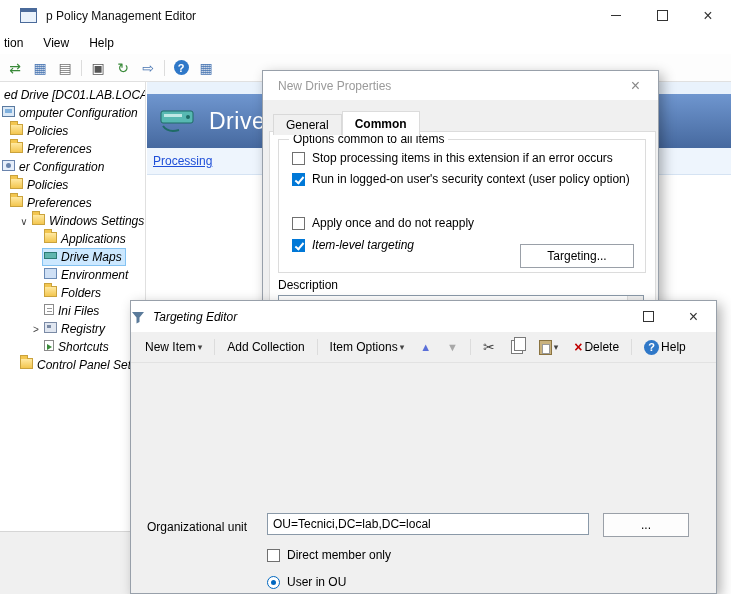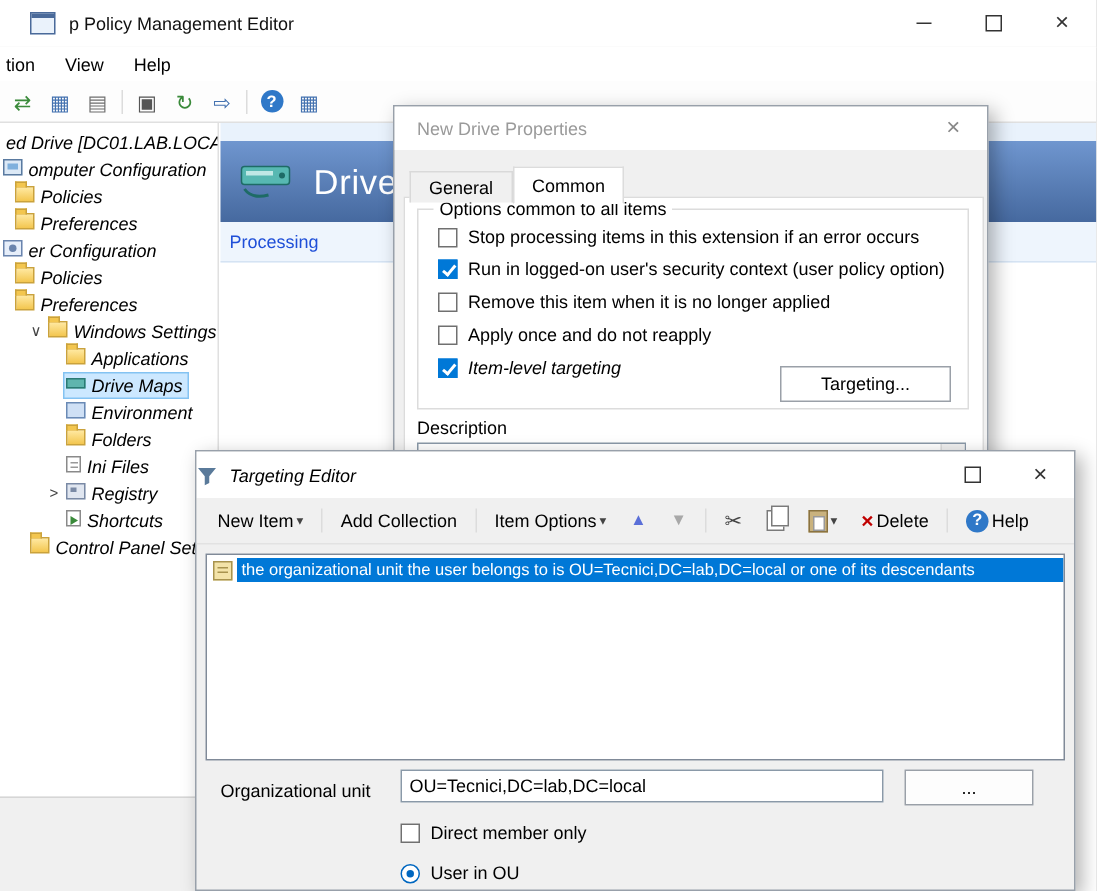--- a/index.html
+++ b/index.html
@@ -60,35 +60,35 @@
   .tree-bottom{position:absolute;left:0;top:531px;width:146px;height:63px;background:#f0f0f0;border-top:1px solid #d6d6d6;}
 
   
   .content-pane{position:absolute;left:147px;top:82px;width:584px;height:512px;background:#fff;}
   .content-top-strip{height:12px;background:#e9f2fc;}
   .content-header{height:54px;background:linear-gradient(#6f96cf,#46699f);display:flex;align-items:center;
                   color:#fff;padding-left:10px;gap:12px;}
   .content-header-title{font-size:23px;letter-spacing:.5px;white-space:nowrap;}
   .processing-row{height:26px;background:#eef5fd;display:flex;align-items:center;padding-left:6px;
                   border-bottom:1px solid #d5e3f3;}
-  .processing-link{color:#1f4fd8;cursor:pointer;}
+  .processing-link{color:#1f4fd8;text-decoration:underline;cursor:pointer;}
 
   
   .dialog{position:absolute;background:#f0f0f0;border:1px solid #98a0aa;box-shadow:4px 4px 12px rgba(0,0,0,.3);
           box-sizing:border-box;overflow:hidden;}
 
   
   .props-dialog{left:262px;top:70px;width:397px;height:247px;}
   .props-title{height:29px;background:#fff;display:flex;align-items:center;padding-left:15px;color:#9a9a9a;}
   .props-close{position:absolute;right:0;top:0;width:45px;height:29px;display:flex;align-items:center;
                justify-content:center;color:#888;font-size:16px;}
   .tab-strip{position:absolute;left:10px;top:39px;display:flex;align-items:flex-end;z-index:2;}
   .tab{height:20px;padding:0 12px;display:flex;align-items:center;background:#f0f0f0;
        border:1px solid #d9d9d9;border-bottom:none;}
-  .tab.active{background:#fff;height:23px;position:relative;top:1px;border:1px solid #dcdcdc;border-bottom:1px solid #fff;}
+  .tab.active{background:#fff;height:23px;position:relative;top:1px;border:1px solid #dcdcdc;border-bottom:1px solid #fff;font-weight:bold;}
   .tab-page{position:absolute;left:6px;top:60px;width:385px;height:186px;background:#fff;border:1px solid #dcdcdc;}
   .groupbox{position:absolute;left:8px;top:7px;width:366px;height:132px;border:1px solid #dcdcdc;}
   .groupbox-legend{position:absolute;left:10px;top:-8px;background:#fff;padding:0 4px;}
   .opt-row{position:absolute;left:22px;display:flex;align-items:center;gap:7px;height:16px;white-space:nowrap;}
   .cb{width:13px;height:13px;border:1px solid #707070;background:#fff;box-sizing:border-box;flex:none;position:relative;}
   .cb.checked{background:#0078d7;border-color:#0078d7;}
   .cb.checked::after{content:"";position:absolute;left:4px;top:1px;width:3px;height:7px;
                      border:solid #fff;border-width:0 2px 2px 0;transform:rotate(40deg);}
   .targeting-btn{position:absolute;left:250px;top:112px;width:112px;height:22px;background:#fff;
                  border:1px solid #9aa0a8;display:flex;align-items:center;justify-content:center;}
@@ -320,24 +320,20 @@
         <span class="groupbox-legend">Options common to all items</span>
       </div>
       <div class="opt-row" style="top:18px;">
         <span class="cb"></span>
         <span>Stop processing items in this extension if an error occurs</span>
       </div>
       <div class="opt-row" style="top:39px;">
         <span class="cb checked"></span>
         <span>Run in logged-on user's security context (user policy option)</span>
       </div>
-      <div class="opt-row" style="top:61px;">
-        <span class="cb"></span>
-        <span>Remove this item when it is no longer applied</span>
-      </div>
       <div class="opt-row" style="top:83px;">
         <span class="cb"></span>
         <span>Apply once and do not reapply</span>
       </div>
       <div class="opt-row" style="top:105px;font-style:italic;">
         <span class="cb checked"></span>
         <span>Item-level targeting</span>
       </div>
       <div class="targeting-btn">
         <span>Targeting...</span>
@@ -402,26 +398,20 @@
         <span class="del-x">×</span>
         <span>Delete</span>
       </span>
       <span class="tb-sep"></span>
       <span class="te-btn">
         <span class="help-bubble">?</span>
         <span>Help</span>
       </span>
     </div>
 
-    <div class="te-list">
-      <div class="te-item">
-        <span class="ou-item-icon"></span>
-        <span class="te-item-text">the organizational unit the user belongs to is OU=Tecnici,DC=lab,DC=local or one of its descendants</span>
-      </div>
-    </div>
 
     <div class="ou-label">Organizational unit</div>
     <input class="ou-input" readonly="" value="OU=Tecnici,DC=lab,DC=local" style="">
     <div class="browse-btn">
       <span>...</span>
     </div>
     <div class="direct-row">
       <span class="cb"></span>
       <span>Direct member only</span>
     </div>

